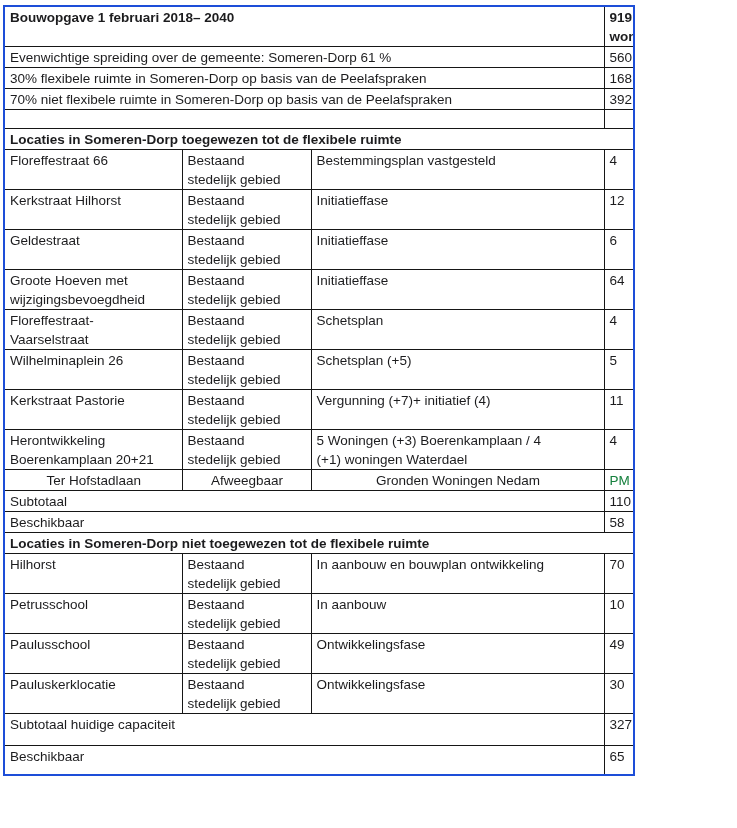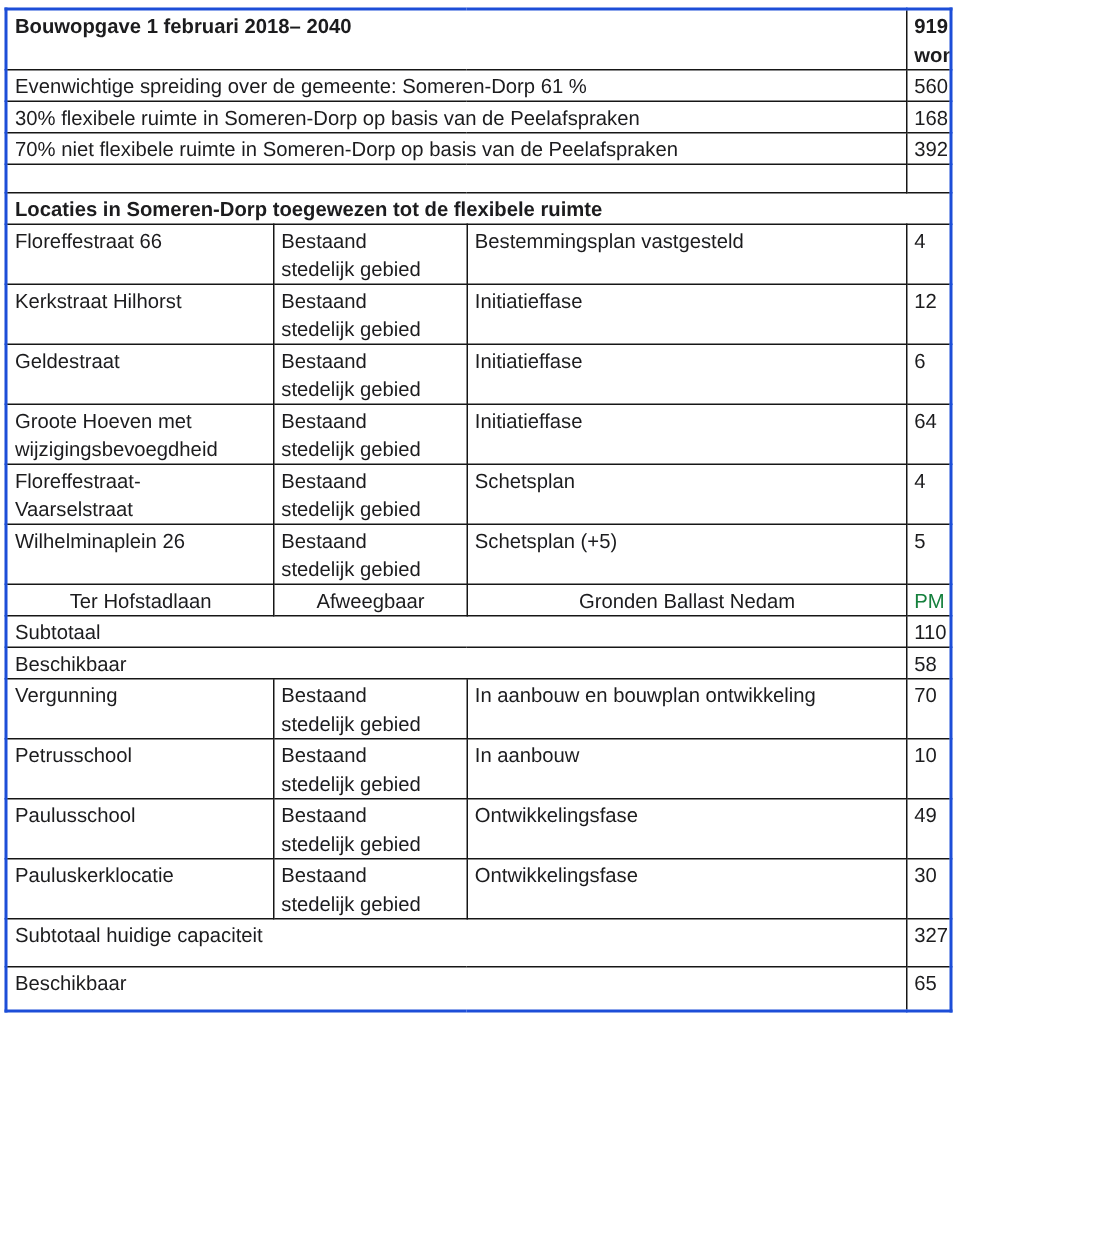--- a/index.html
+++ b/index.html
@@ -111,37 +111,56 @@
     <td>Schetsplan</td>
     <td>4</td>
   </tr>
   <tr class="rh-d">
     <td>Wilhelminaplein 26</td>
     <td>Bestaand
 stedelijk gebied</td>
     <td>Schetsplan (+5)</td>
     <td>5</td>
   </tr>
+  <tr class="rh-d">
+    <td>Kerkstraat Pastorie</td>
+    <td>Bestaand
+stedelijk gebied</td>
+    <td>Vergunning (+7)+ initiatief (4)</td>
+    <td>11</td>
+  </tr>
+  <tr class="rh-d">
+    <td>Herontwikkeling
+Boerenkamplaan 20+21</td>
+    <td>Bestaand
+stedelijk gebied</td>
+    <td>5 Woningen (+3) Boerenkamplaan / 4
+(+1) woningen Waterdael</td>
+    <td>4</td>
+  </tr>
   <tr class="rh-1">
     <td>Ter Hofstadlaan</td>
     <td>Afweegbaar</td>
-    <td>Gronden Ballast Nedam</td>
+    <td>Gronden Woningen Nedam</td>
     <td class="pm" style="color: #15803d;">PM</td>
   </tr>
   <tr class="rh-s">
     <td colspan="3">Subtotaal</td>
     <td>110</td>
   </tr>
   <tr class="rh-s">
     <td colspan="3">Beschikbaar</td>
     <td>58</td>
   </tr>
 
+  <tr class="rh-h">
+    <td colspan="4" class="b">Locaties in Someren-Dorp niet toegewezen tot de flexibele ruimte</td>
+  </tr>
   <tr class="rh-d">
-    <td>Vergunning</td>
+    <td>Hilhorst</td>
     <td>Bestaand
 stedelijk gebied</td>
     <td>In aanbouw en bouwplan ontwikkeling</td>
     <td>70</td>
   </tr>
   <tr class="rh-d">
     <td>Petrusschool</td>
     <td>Bestaand
 stedelijk gebied</td>
     <td>In aanbouw</td>

